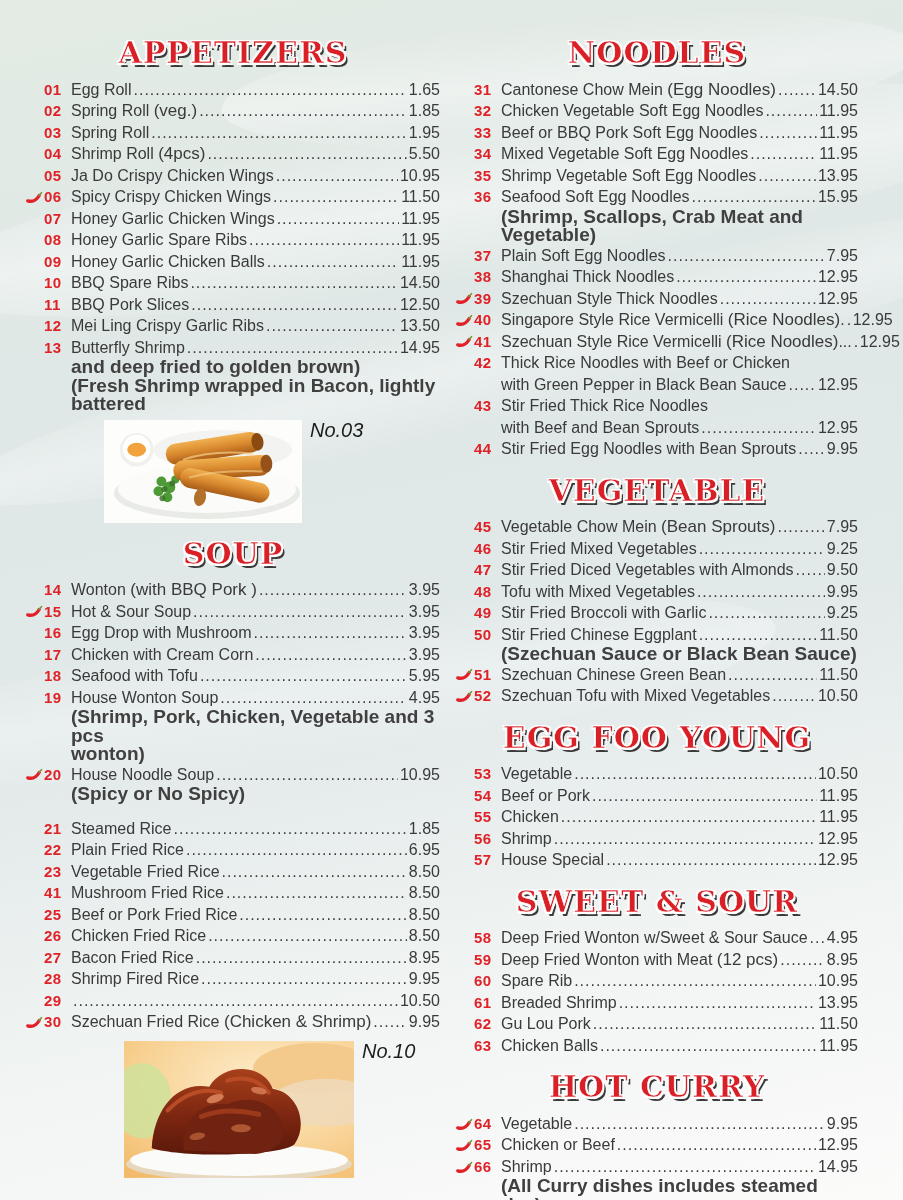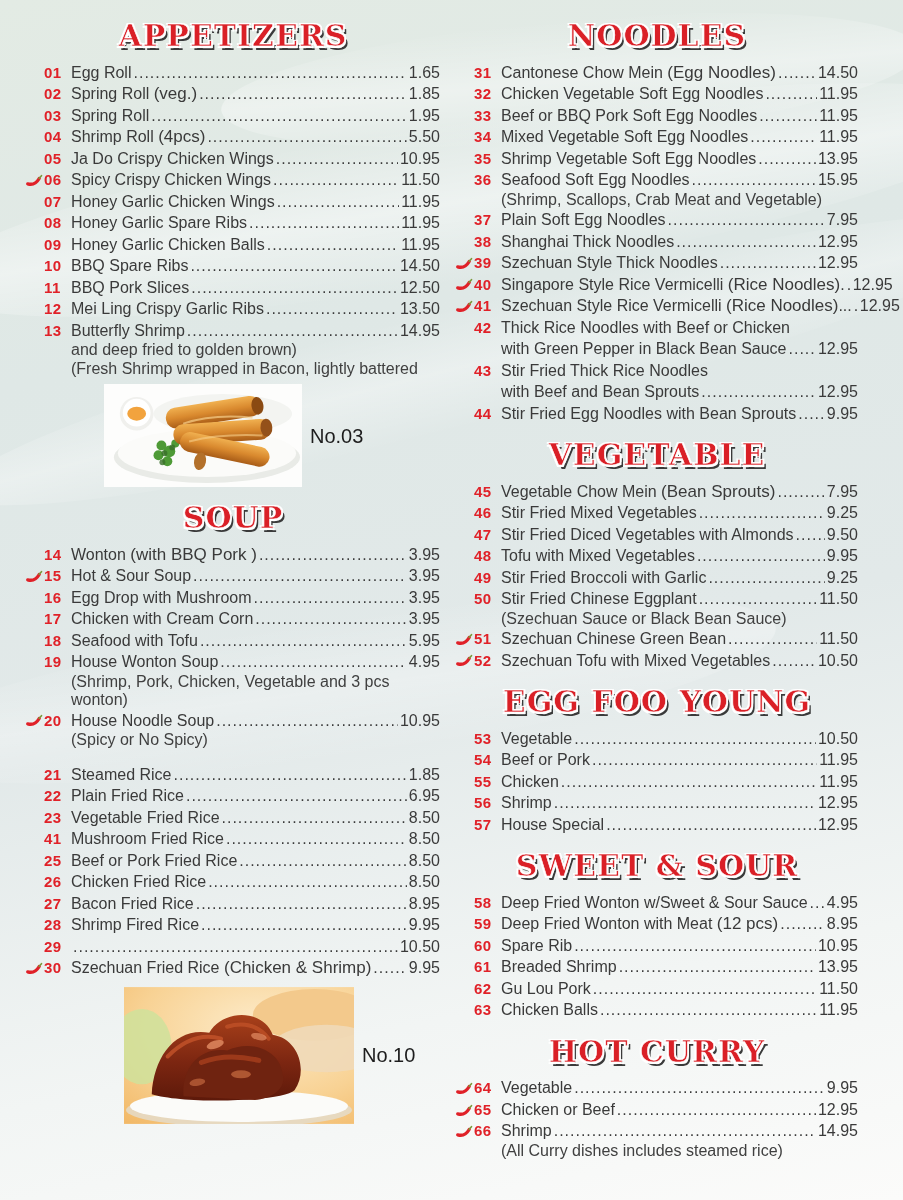--- a/index.html
+++ b/index.html
@@ -11,21 +11,21 @@
     color:#3a3a3a;
     background:linear-gradient(168deg,#e3ebe4 0%,#dfe8e6 28%,#e2e9e9 55%,#f2f5f4 80%,#fbfbfa 100%);
   }
   
   .wave{position:absolute;pointer-events:none;background:rgba(255,255,255,.35);border-radius:50%;}
   .wave.w1{width:1100px;height:160px;left:-80px;top:120px;transform:rotate(-9deg);background:linear-gradient(rgba(255,255,255,.0),rgba(255,255,255,.45),rgba(255,255,255,0));}
   .wave.w2{width:1100px;height:120px;left:-60px;top:300px;transform:rotate(-14deg);background:linear-gradient(rgba(255,255,255,0),rgba(255,255,255,.35),rgba(255,255,255,0));}
   .wave.w3{width:700px;height:120px;left:220px;top:20px;transform:rotate(-5deg);background:linear-gradient(rgba(255,255,255,0),rgba(255,255,255,.4),rgba(255,255,255,0));}
   .wave.w4{width:900px;height:140px;left:-120px;top:620px;transform:rotate(-8deg);background:linear-gradient(rgba(255,255,255,0),rgba(255,255,255,.3),rgba(255,255,255,0));}
 
-  .col{position:absolute;top:0;box-sizing:border-box;padding-top:19px;}
+  .col{position:absolute;top:0;box-sizing:border-box;padding-top:36px;}
   .col-left{left:26px;width:414px;}
   .col-right{left:456px;width:402px;}
 
   .section{margin-top:14px;}
   .section:first-child{margin-top:0;}
   .section-title{
     margin:0 0 9px 0;
     text-align:center;
     font-family:"DejaVu Serif", serif;
     font-weight:800;
@@ -40,23 +40,23 @@
       3px 4px 0 #3a3a3a;
   }
   .row{display:flex;align-items:baseline;line-height:21.5px;font-size:16px;}
   .chili-cell{flex:none;width:18px;align-self:center;display:flex;align-items:center;}
   .chili-svg{width:17px;height:12px;display:block;}
   .num{flex:none;width:27px;font-weight:bold;color:#e02128;font-size:15px;letter-spacing:.5px;}
   .name{flex:none;white-space:nowrap;color:#3a3a3a;}
   .name .paren{font-size:17px;}
   .leader{flex:1;overflow:hidden;white-space:nowrap;color:#3a3a3a;letter-spacing:1px;margin:0 2px;min-width:4px;}
   .price{flex:none;white-space:nowrap;text-align:right;color:#3a3a3a;}
-  .desc{padding-left:45px;font-size:16px;line-height:18.5px;color:#404040;}
+  .desc{padding-left:45px;font-size:19px;line-height:18.5px;color:#404040;font-weight:bold;}
 
-  .figure{display:flex;align-items:center;}
+  .figure{display:flex;align-items:flex-start;font-style:italic;}
   .figure .caption{font-size:20px;color:#1d1d1d;margin-left:8px;line-height:1;}
   .fig-spring{margin:6px 0 2px 78px;}
   .fig-ribs{margin:8px 0 0 98px;}
 </style>
 </head>
 <body>
 
 <div class="page">
   <div class="wave w1"></div>
   <div class="wave w2"></div>

